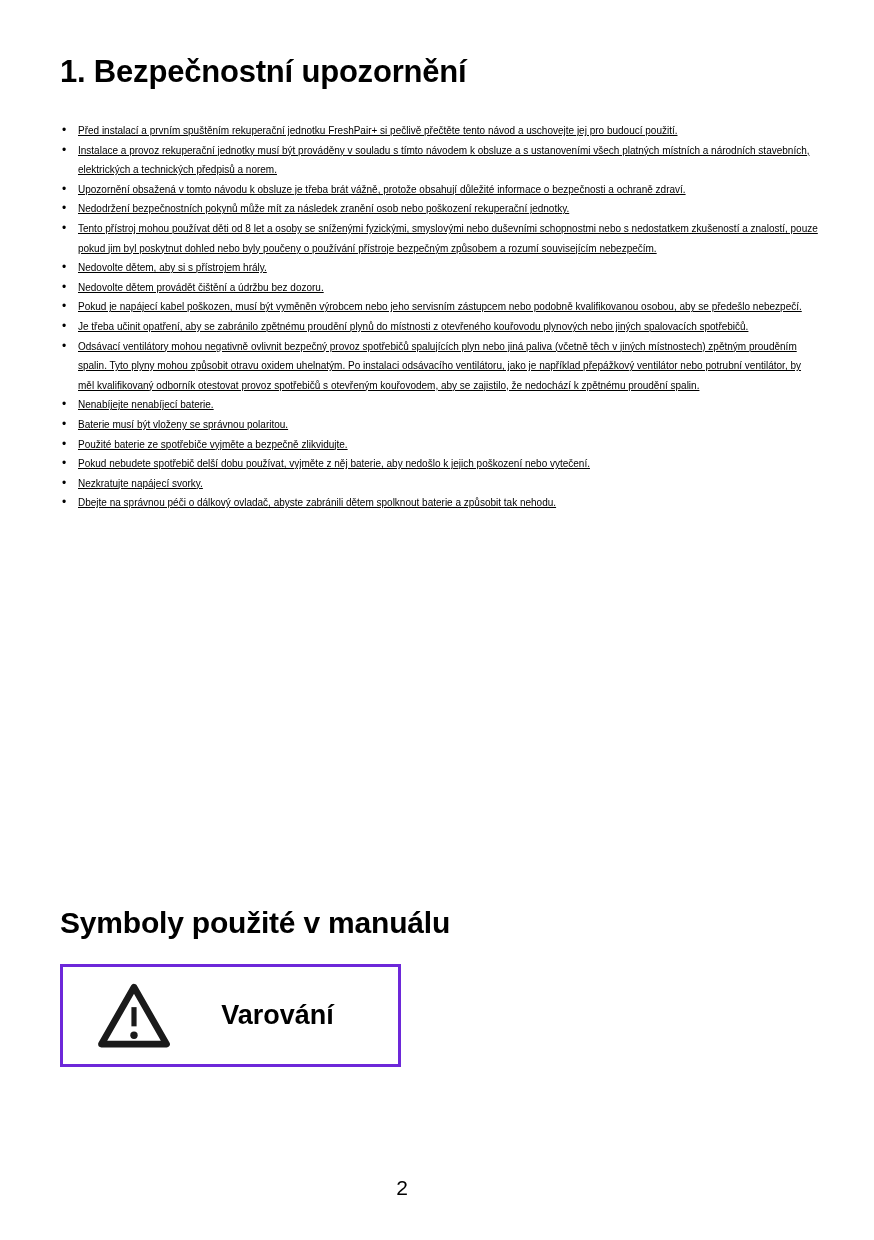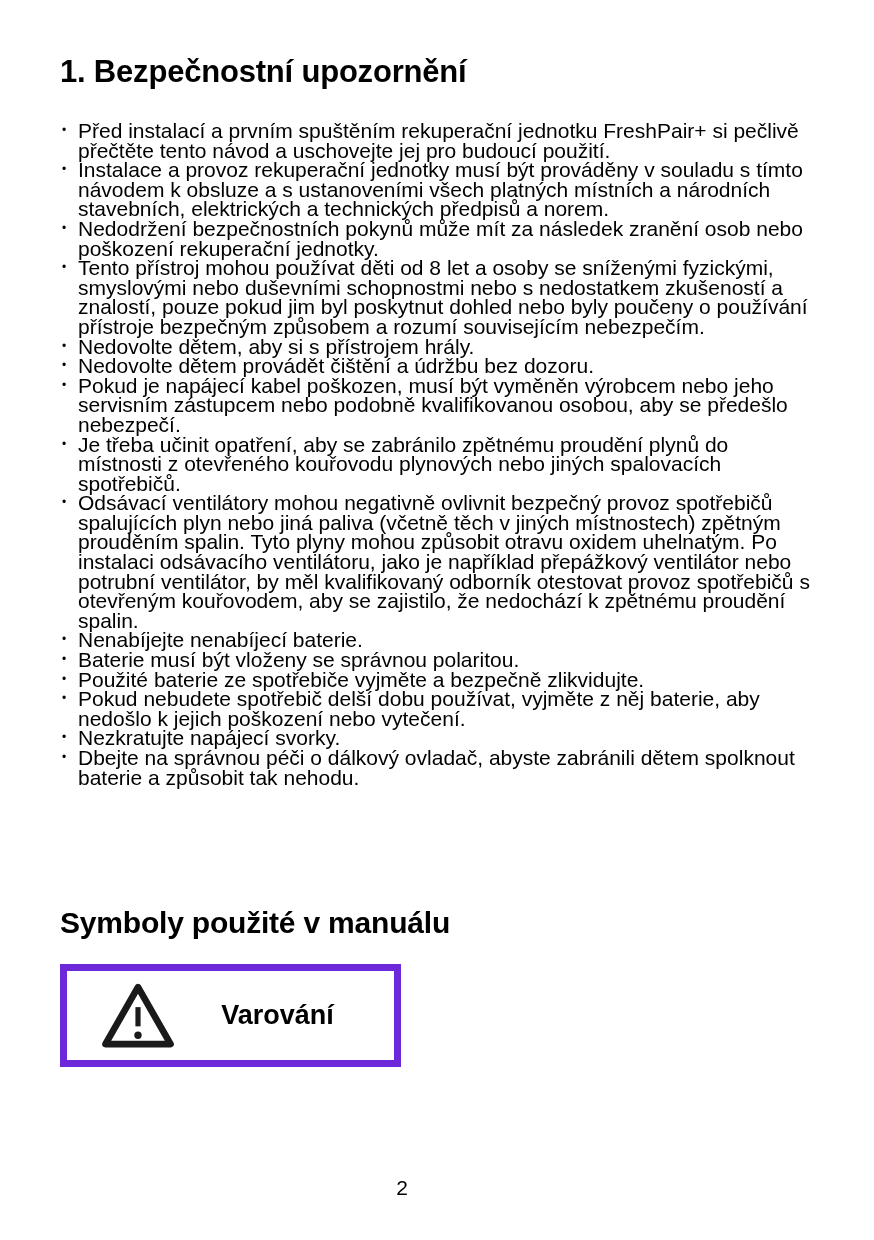--- a/index.html
+++ b/index.html
@@ -26,22 +26,23 @@
   }
   .bullet-list {
     position: absolute;
     left: 60px; top: 121px;
     width: 758px;
     list-style: none;
   }
   .bullet-list li {
     position: relative;
     padding-left: 18px;
-    font-size: 21px;
+    font-size: 10px;
     line-height: 19.6px;
+    text-decoration: underline;
   }
   .bullet-list li::before {
     content: "\2022";
     position: absolute;
     left: 2px; top: 0;
     font-size: 12px;
     line-height: 19.6px;
   }
   .symbols-heading {
     position: absolute;
@@ -52,21 +53,21 @@
   }
   .symbol-boxes {
     position: absolute;
     left: 60px; top: 964px;
     width: 740px;
     display: flex;
     justify-content: space-between;
   }
   .symbol-box {
     width: 341px; height: 103px;
-    border: 7px solid #6d28d9;
+    border: 3px solid #6d28d9;
     background: #ffffff;
     display: flex;
     align-items: center;
   }
   .symbol-icon {
     margin-left: 34px;
     flex: 0 0 auto;
     display: block;
   }
   .symbol-label {
@@ -87,20 +88,21 @@
 </head>
 <body>
 
 <div class="page">
 
   <h1 class="doc-title">1. Bezpečnostní upozornění</h1>
 
   <ul class="bullet-list">
     <li>Před instalací a prvním spuštěním rekuperační jednotku FreshPair+ si pečlivě přečtěte tento návod a uschovejte jej pro budoucí použití.</li>
     <li>Instalace a provoz rekuperační jednotky musí být prováděny v souladu s tímto návodem k obsluze a s ustanoveními všech platných místních a národních stavebních, elektrických a technických předpisů a norem.</li>
+    <li>Upozornění obsažená v tomto návodu k obsluze je třeba brát vážně, protože obsahují důležité informace o bezpečnosti a ochraně zdraví.</li>
     <li>Nedodržení bezpečnostních pokynů může mít za následek zranění osob nebo poškození rekuperační jednotky.</li>
     <li>Tento přístroj mohou používat děti od 8 let a osoby se sníženými fyzickými, smyslovými nebo duševními schopnostmi nebo s nedostatkem zkušeností a znalostí, pouze pokud jim byl poskytnut dohled nebo byly poučeny o používání přístroje bezpečným způsobem a rozumí souvisejícím nebezpečím.</li>
     <li>Nedovolte dětem, aby si s přístrojem hrály.</li>
     <li>Nedovolte dětem provádět čištění a údržbu bez dozoru.</li>
     <li>Pokud je napájecí kabel poškozen, musí být vyměněn výrobcem nebo jeho servisním zástupcem nebo podobně kvalifikovanou osobou, aby se předešlo nebezpečí.</li>
     <li>Je třeba učinit opatření, aby se zabránilo zpětnému proudění plynů do místnosti z otevřeného kouřovodu plynových nebo jiných spalovacích spotřebičů.</li>
     <li>Odsávací ventilátory mohou negativně ovlivnit bezpečný provoz spotřebičů spalujících plyn nebo jiná paliva (včetně těch v jiných místnostech) zpětným prouděním spalin. Tyto plyny mohou způsobit otravu oxidem uhelnatým. Po instalaci odsávacího ventilátoru, jako je například přepážkový ventilátor nebo potrubní ventilátor, by měl kvalifikovaný odborník otestovat provoz spotřebičů s otevřeným kouřovodem, aby se zajistilo, že nedochází k zpětnému proudění spalin.</li>
     <li>Nenabíjejte nenabíjecí baterie.</li>
     <li>Baterie musí být vloženy se správnou polaritou.</li>
     <li>Použité baterie ze spotřebiče vyjměte a bezpečně zlikvidujte.</li>

